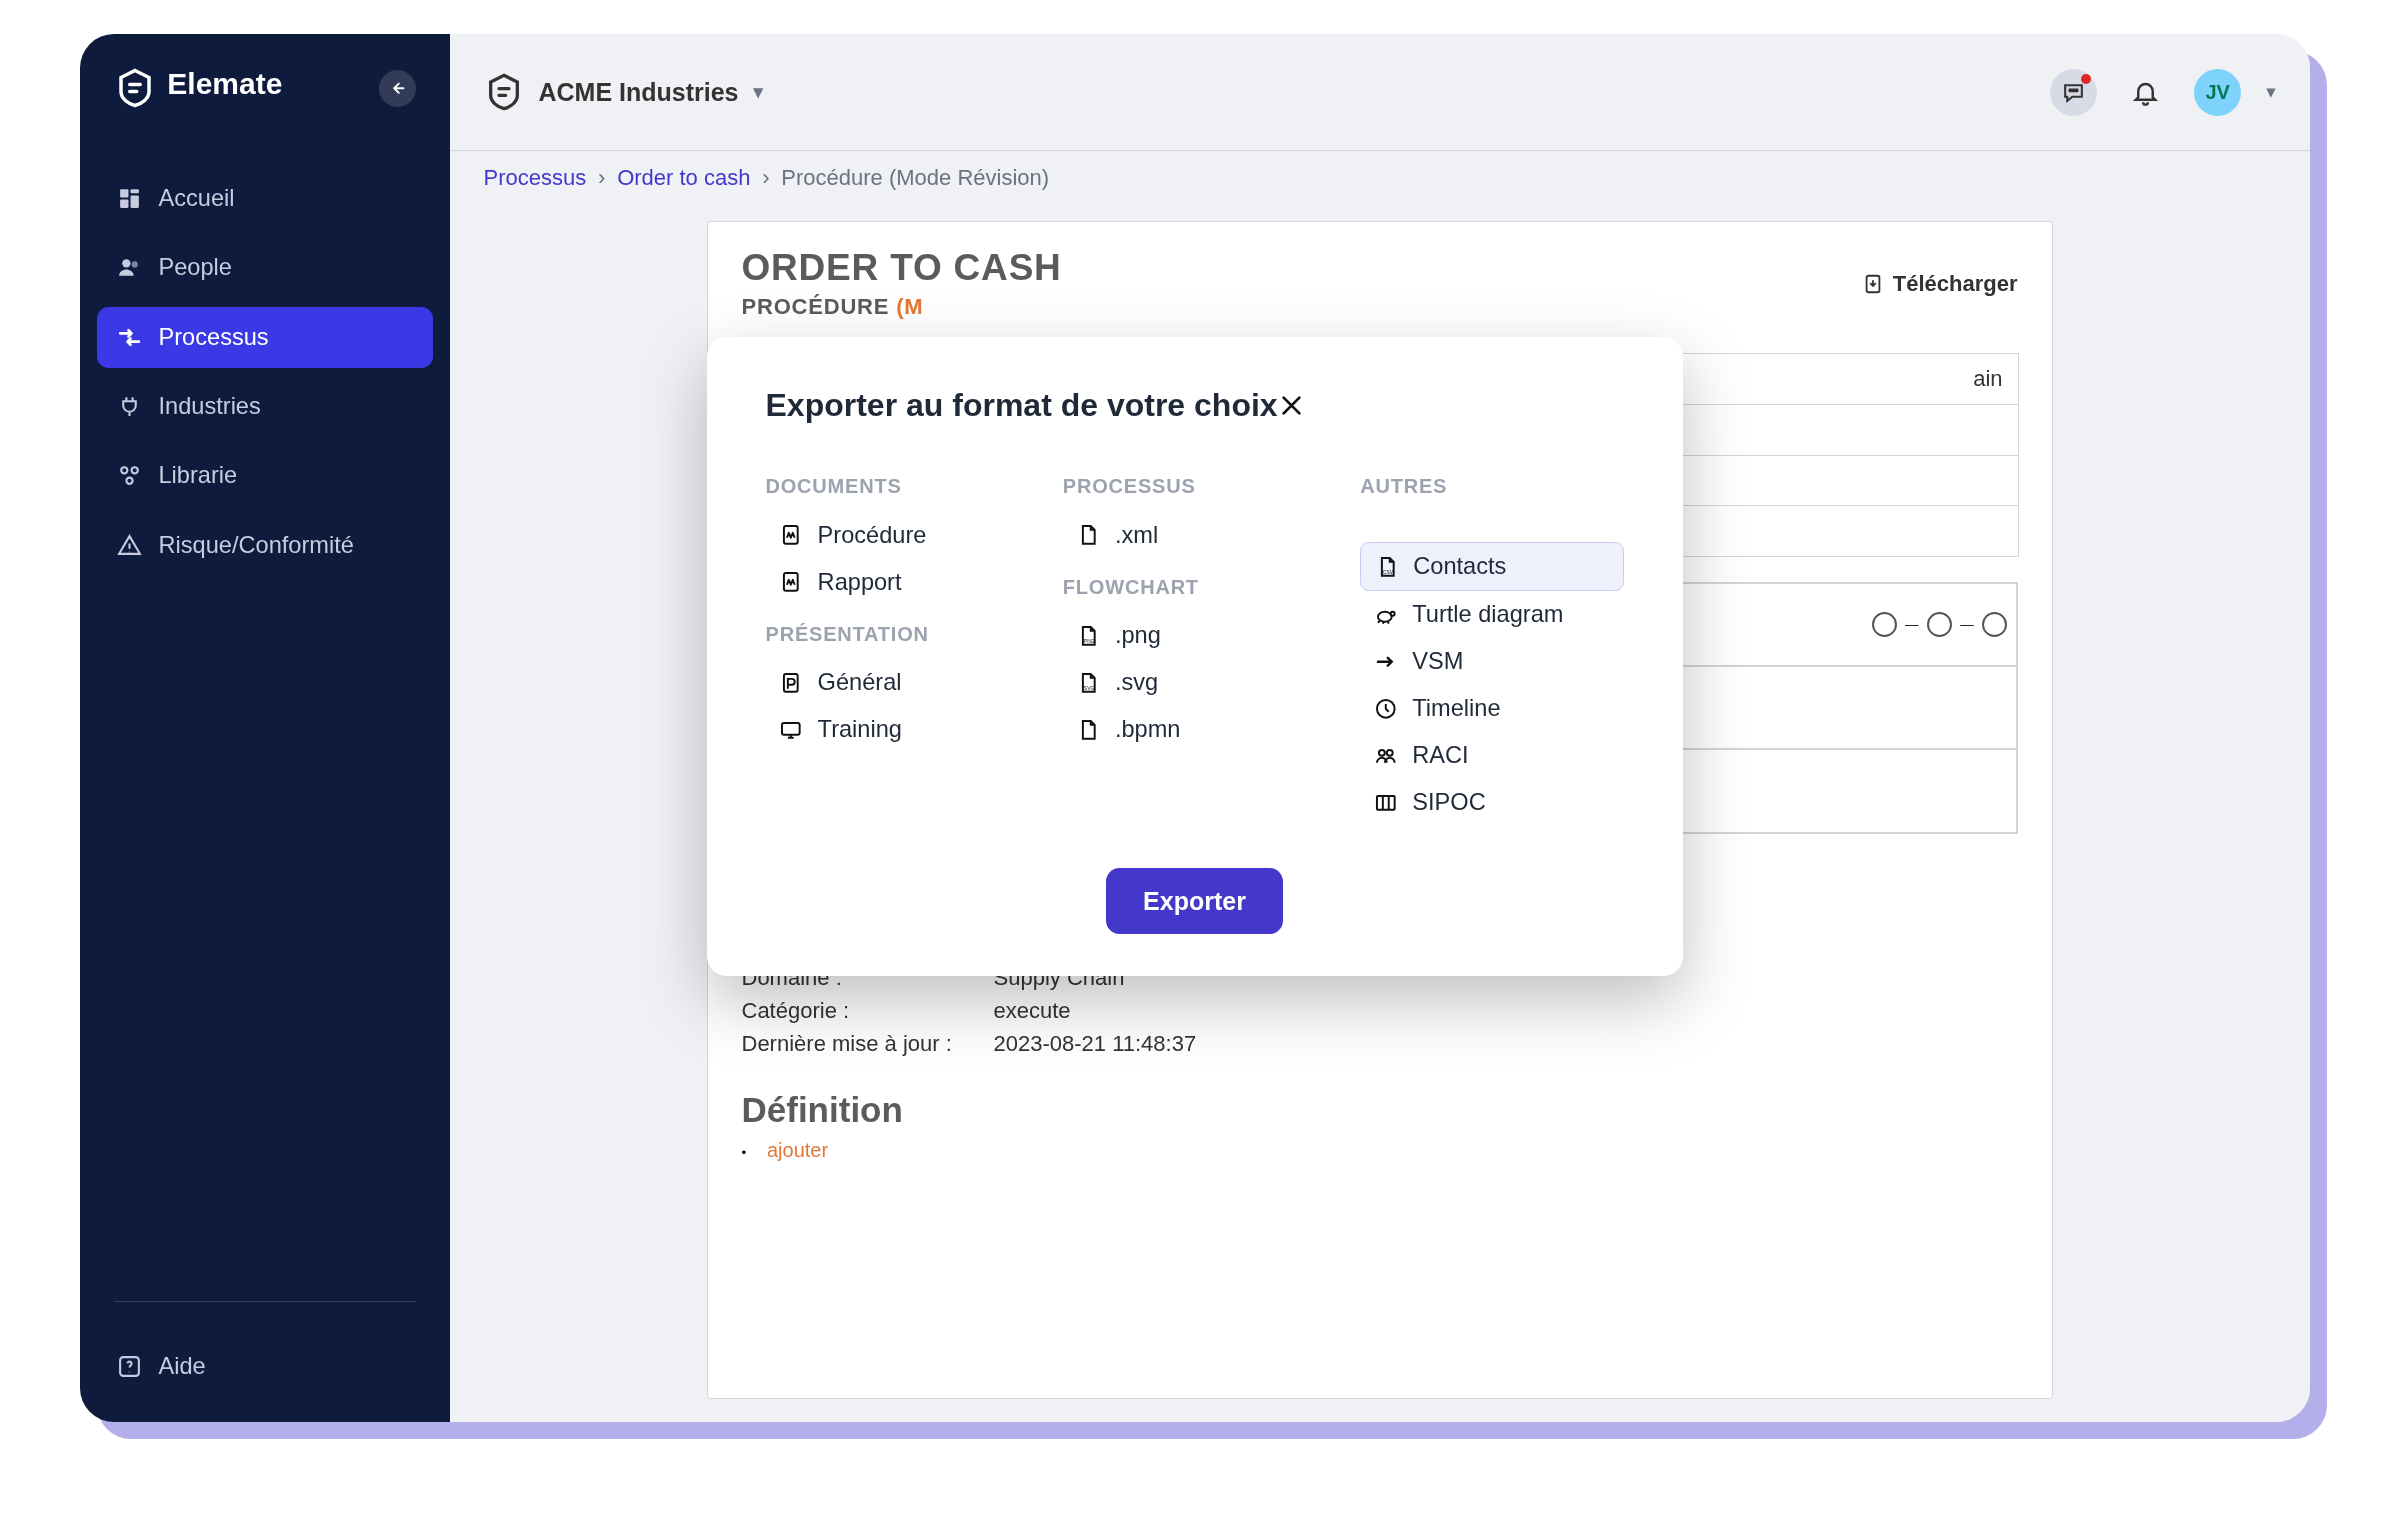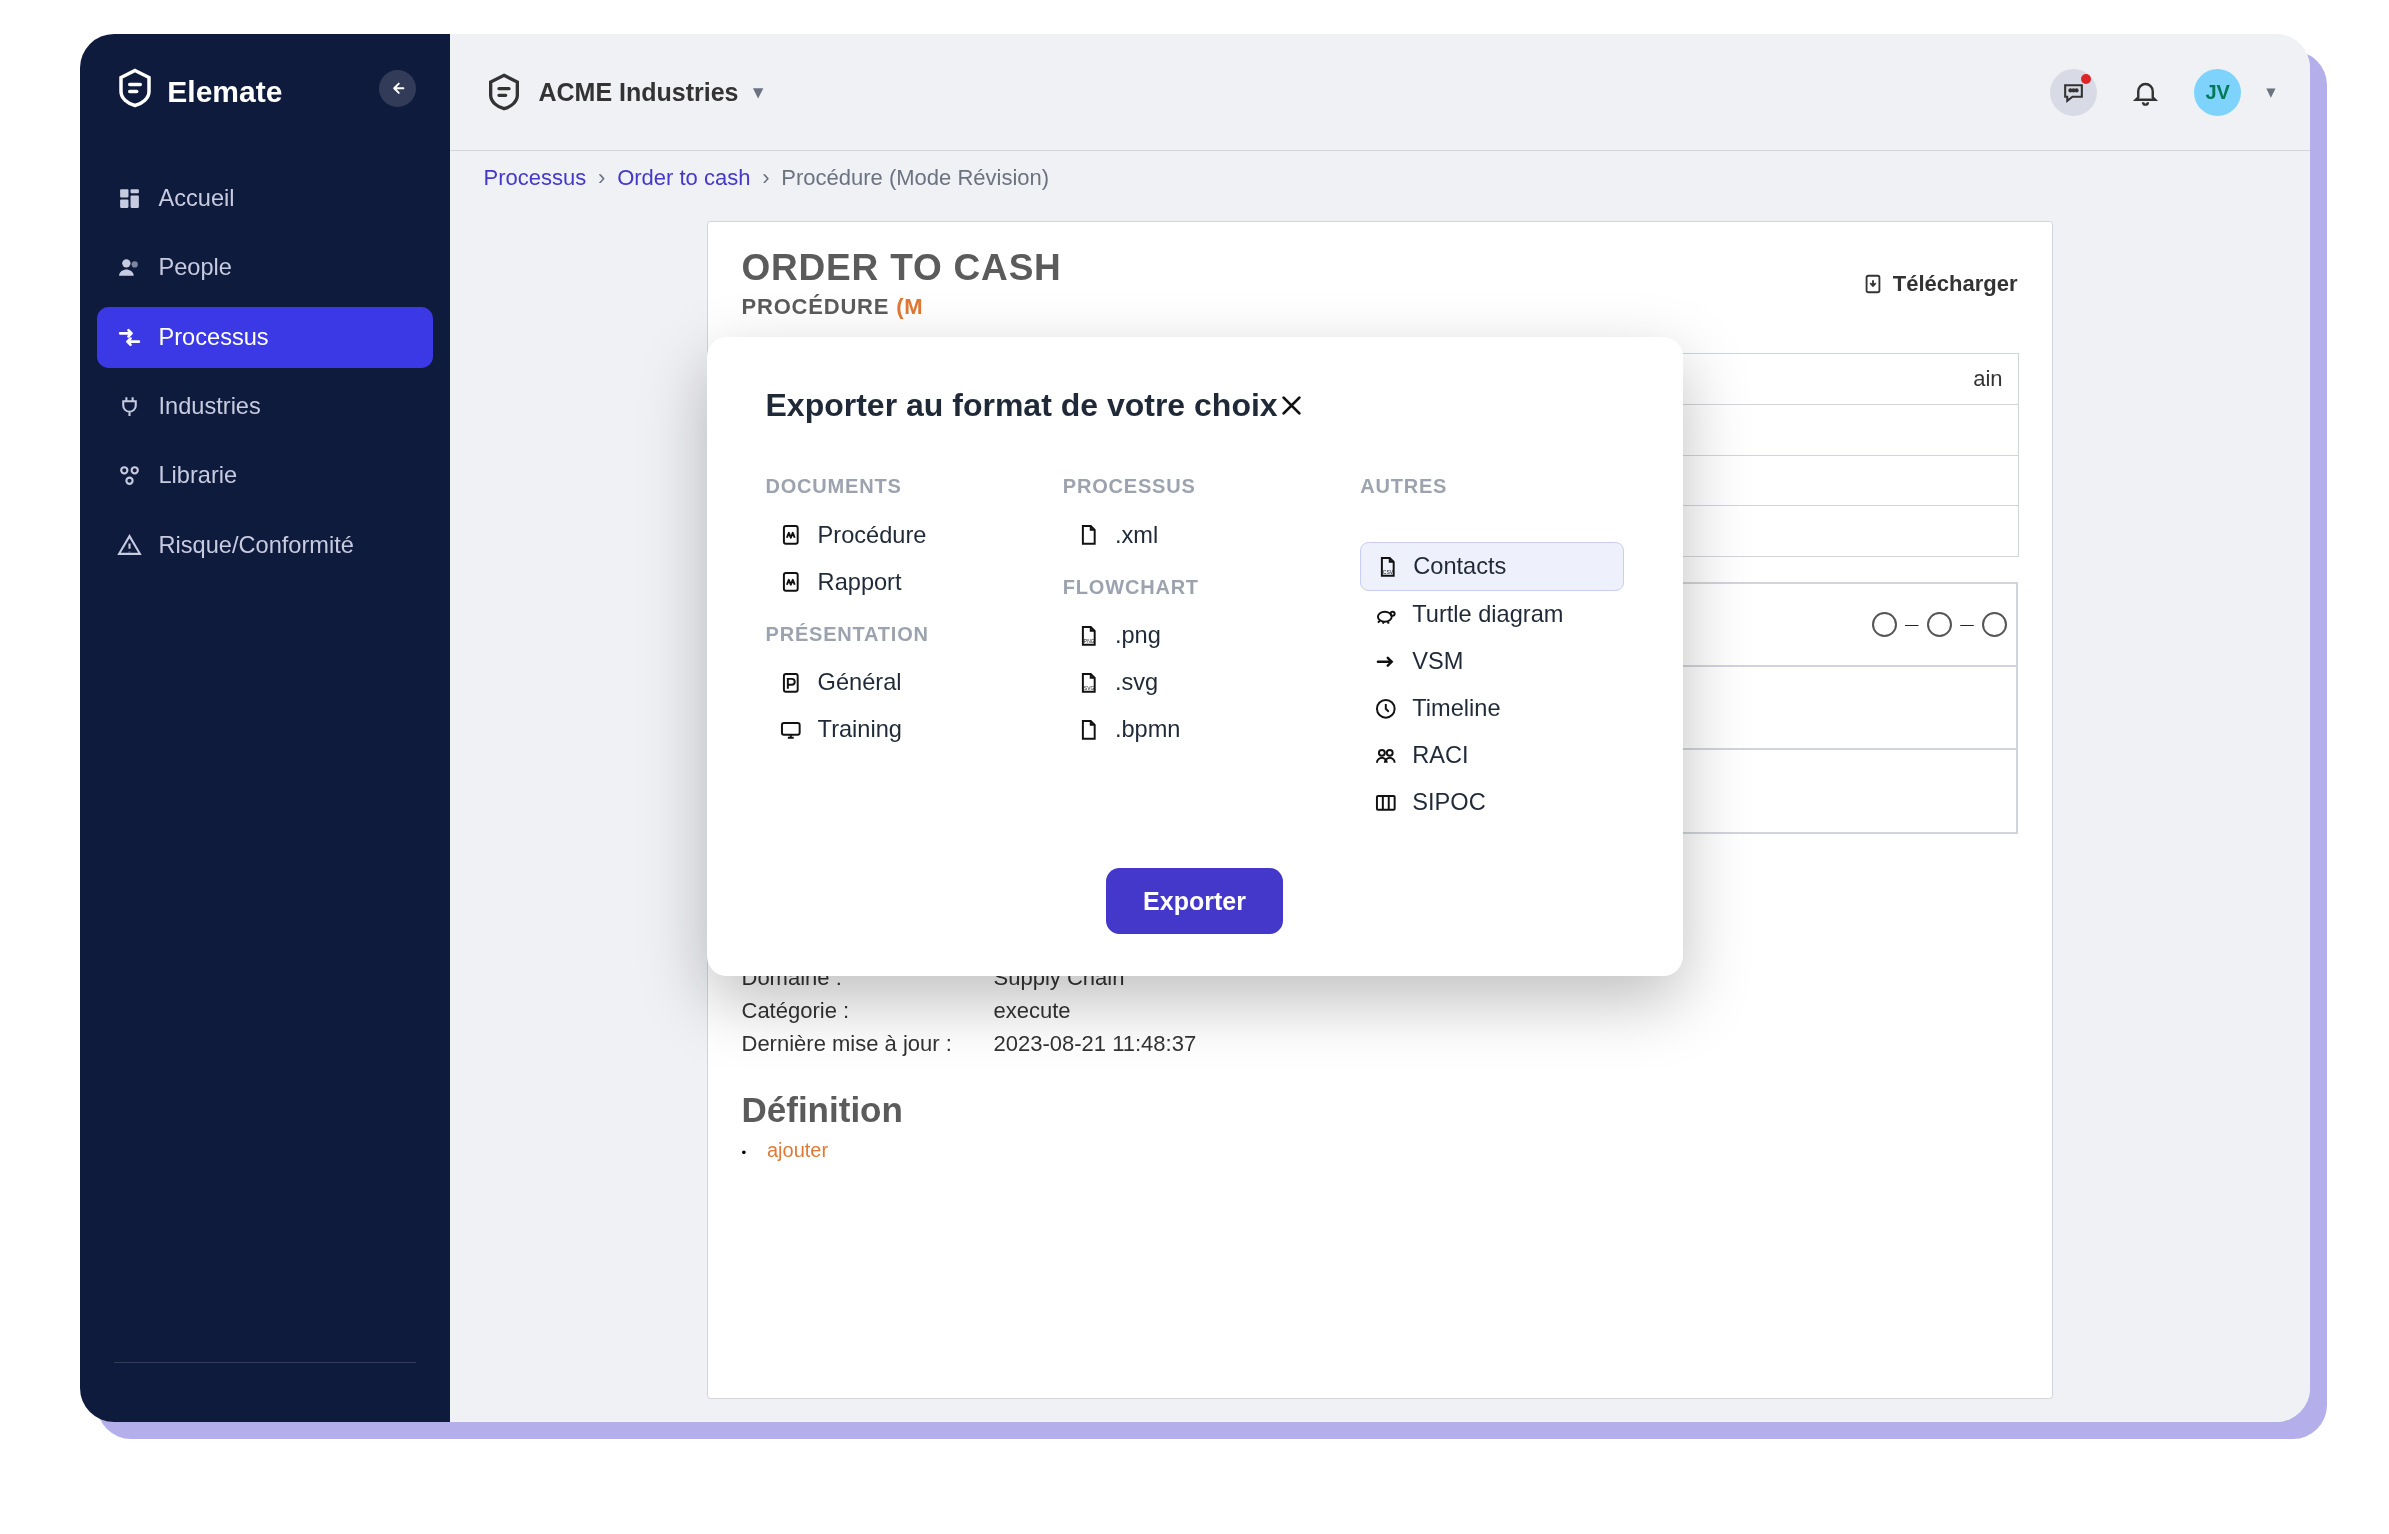--- a/index.html
+++ b/index.html
@@ -18,21 +18,21 @@
 .canvas{padding:34px;}
 .app-window{
   width:2230px;height:1388px;margin:auto;border-radius:34px;background:var(--light-bg);
   box-shadow: 17px 17px 0 0 var(--shadow);
   display:flex;overflow:hidden;position:relative;
 }
 .sidebar{
   width:370px;background:var(--sidebar-bg);color:#fff;display:flex;flex-direction:column;padding:25px 17px;
 }
 .logo-row{display:flex;align-items:center;justify-content:space-between;padding:8.4px 17px 50px;}
-.logo{display:flex;align-items:flex-end;gap:11.8px;font-size:30px;font-weight:700;}
+.logo{display:flex;align-items:flex-start;gap:11.8px;font-size:30px;font-weight:700;}
 .logo-mark{width:42px;height:42px;}
 .back-circle{width:37px;height:37px;border-radius:50%;background:rgba(255,255,255,0.15);display:flex;align-items:center;justify-content:center;}
 .nav{display:flex;flex-direction:column;gap:8.4px;padding:8.4px 0;}
 .nav-item{display:flex;align-items:center;gap:17px;padding:17px 20px;border-radius:11.8px;color:#c7cbe0;font-size:23.6px;cursor:pointer;}
 .nav-item.active{background:var(--sidebar-active);color:#fff;}
 .nav-icon{width:25px;height:25px;flex-shrink:0;}
 .divider{border-top:0.8px solid rgba(255,255,255,0.15);margin:34px 17px;}
 .help-row{display:flex;align-items:center;gap:17px;padding:17px 20px;color:#c7cbe0;font-size:23.6px;}
 .main{flex:1;display:flex;flex-direction:column;background:var(--light-bg);}
 .topbar{height:117px;display:flex;align-items:center;padding:0 34px;justify-content:space-between;border-bottom:0.8px solid var(--border);}
@@ -143,20 +143,27 @@
       <div class="nav-item">
         <svg class="nav-icon" viewBox="0 0 24 24" fill="none" stroke="currentColor" stroke-width="2">
               <path d="M12 3 L22 20 H2 Z"></path>
               <path d="M12 10 v5 M12 18 v0.5"></path>
             </svg>
         <span>Risque/Conformité</span>
       </div>
     </div>
     <div style="flex:1"></div>
     <div class="divider"></div>
+    <div class="help-row">
+      <svg class="nav-icon" viewBox="0 0 24 24" fill="none" stroke="currentColor" stroke-width="2">
+            <rect x="3" y="3" width="18" height="18" rx="3"></rect>
+            <path d="M10 9 a2 2 0 1 1 3 2 c-1 1 -1 1 -1 2 M12 17 v0.5"></path>
+          </svg>
+      <span>Aide</span>
+    </div>
   </div>
 
   <div class="main">
     <div class="topbar">
       <div class="topbar-left">
         <svg class="company-logo" viewBox="0 0 24 24" fill="none">
               <path d="M12 2 L20 6 V14 C20 18 16 21 12 22 C8 21 4 18 4 14 V6 Z" stroke="#333" stroke-width="2"></path>
               <path d="M9 10 h6 M9 14 h4" stroke="#333" stroke-width="2" stroke-linecap="round"></path>
             </svg>
         <span>ACME Industries</span>

